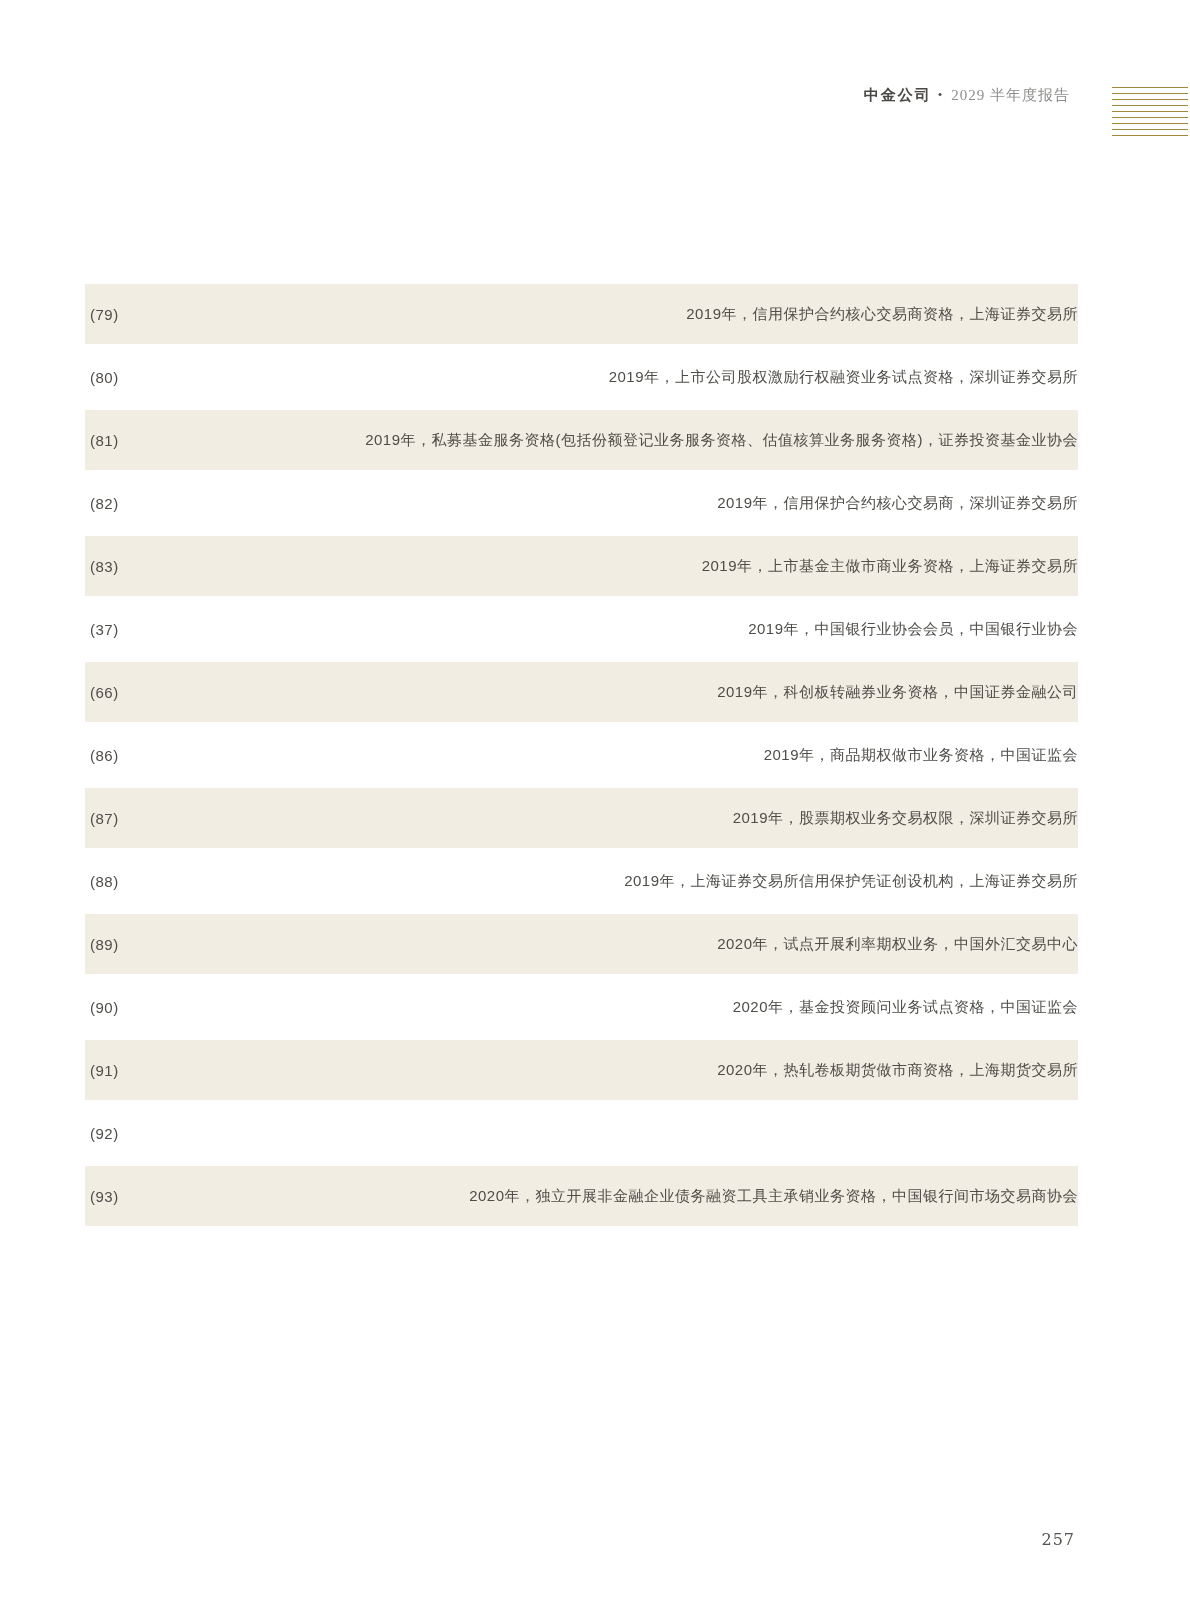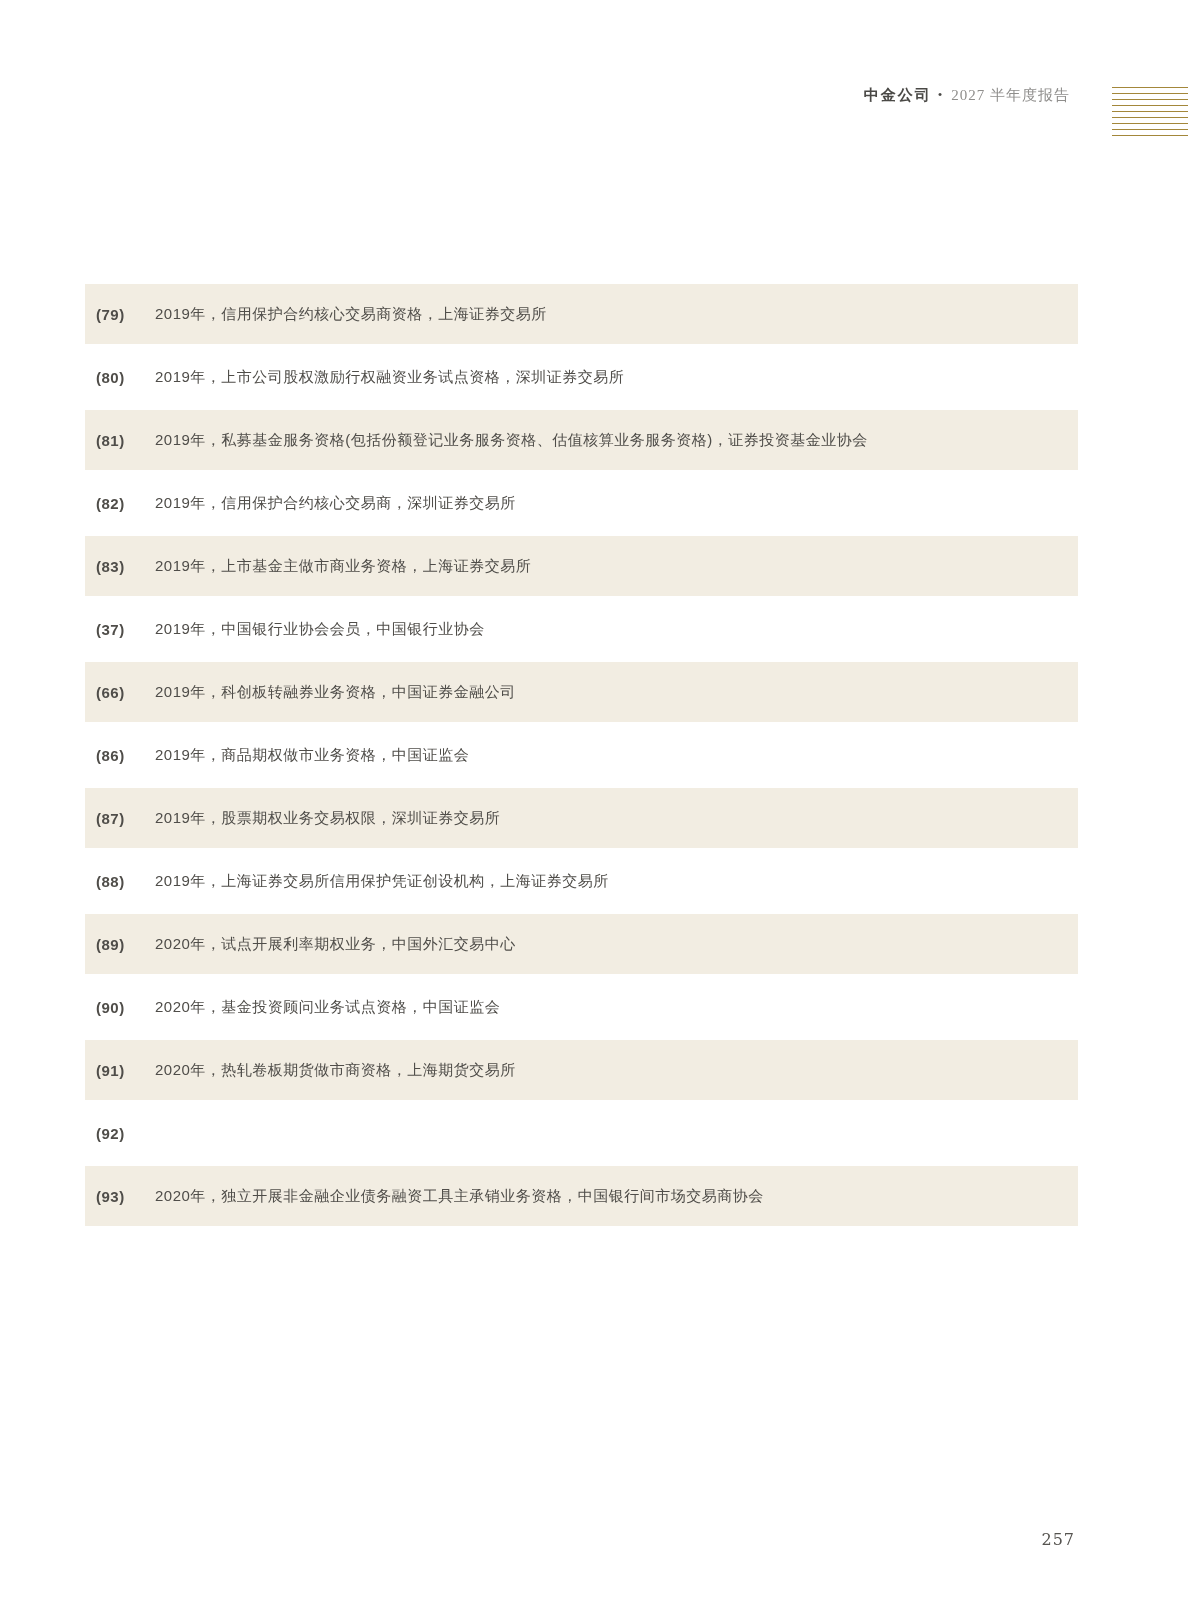--- a/index.html
+++ b/index.html
@@ -65,45 +65,44 @@
     display: flex;
     align-items: center;
     min-height: 66px;
   }
   .row.shaded {
     min-height: 60px;
     background: var(--row-shade, #f2ede2);
   }
   .row .num {
     flex: 0 0 70px;
-    padding-left: 11px;
-    font-weight: bold;
+    padding-left: 5px;
   }
   .row .txt { flex: 1 1 auto; }
-  .row .txt .line { line-height: 34px; }
+  .row .txt .line { line-height: 34px; text-align: right; }
   .row.tall { padding: 11px 0; }
 
   
   .page-number {
     position: absolute;
     top: 1530px;
     right: 115px;
     font-family: "DejaVu Serif", "Liberation Serif", serif;
     font-size: 16px;
     color: #55534f;
     letter-spacing: 1px;
   }
 </style>
 </head>
 <body>
 
 <div class="page">
 
   <div class="header-text">
-    <span class="company">中金公司</span><span class="bullet">•</span><span class="report">2027 半年度报告</span>
+    <span class="company">中金公司</span><span class="bullet">•</span><span class="report">2029 半年度报告</span>
   </div>
 
   <div class="deco-lines"></div>
 
   <div class="list">
       <div class="row shaded">
         <div class="num">(79)</div>
         <div class="txt">
           <div class="line">2019年，信用保护合约核心交易商资格，上海证券交易所</div>
         </div>

